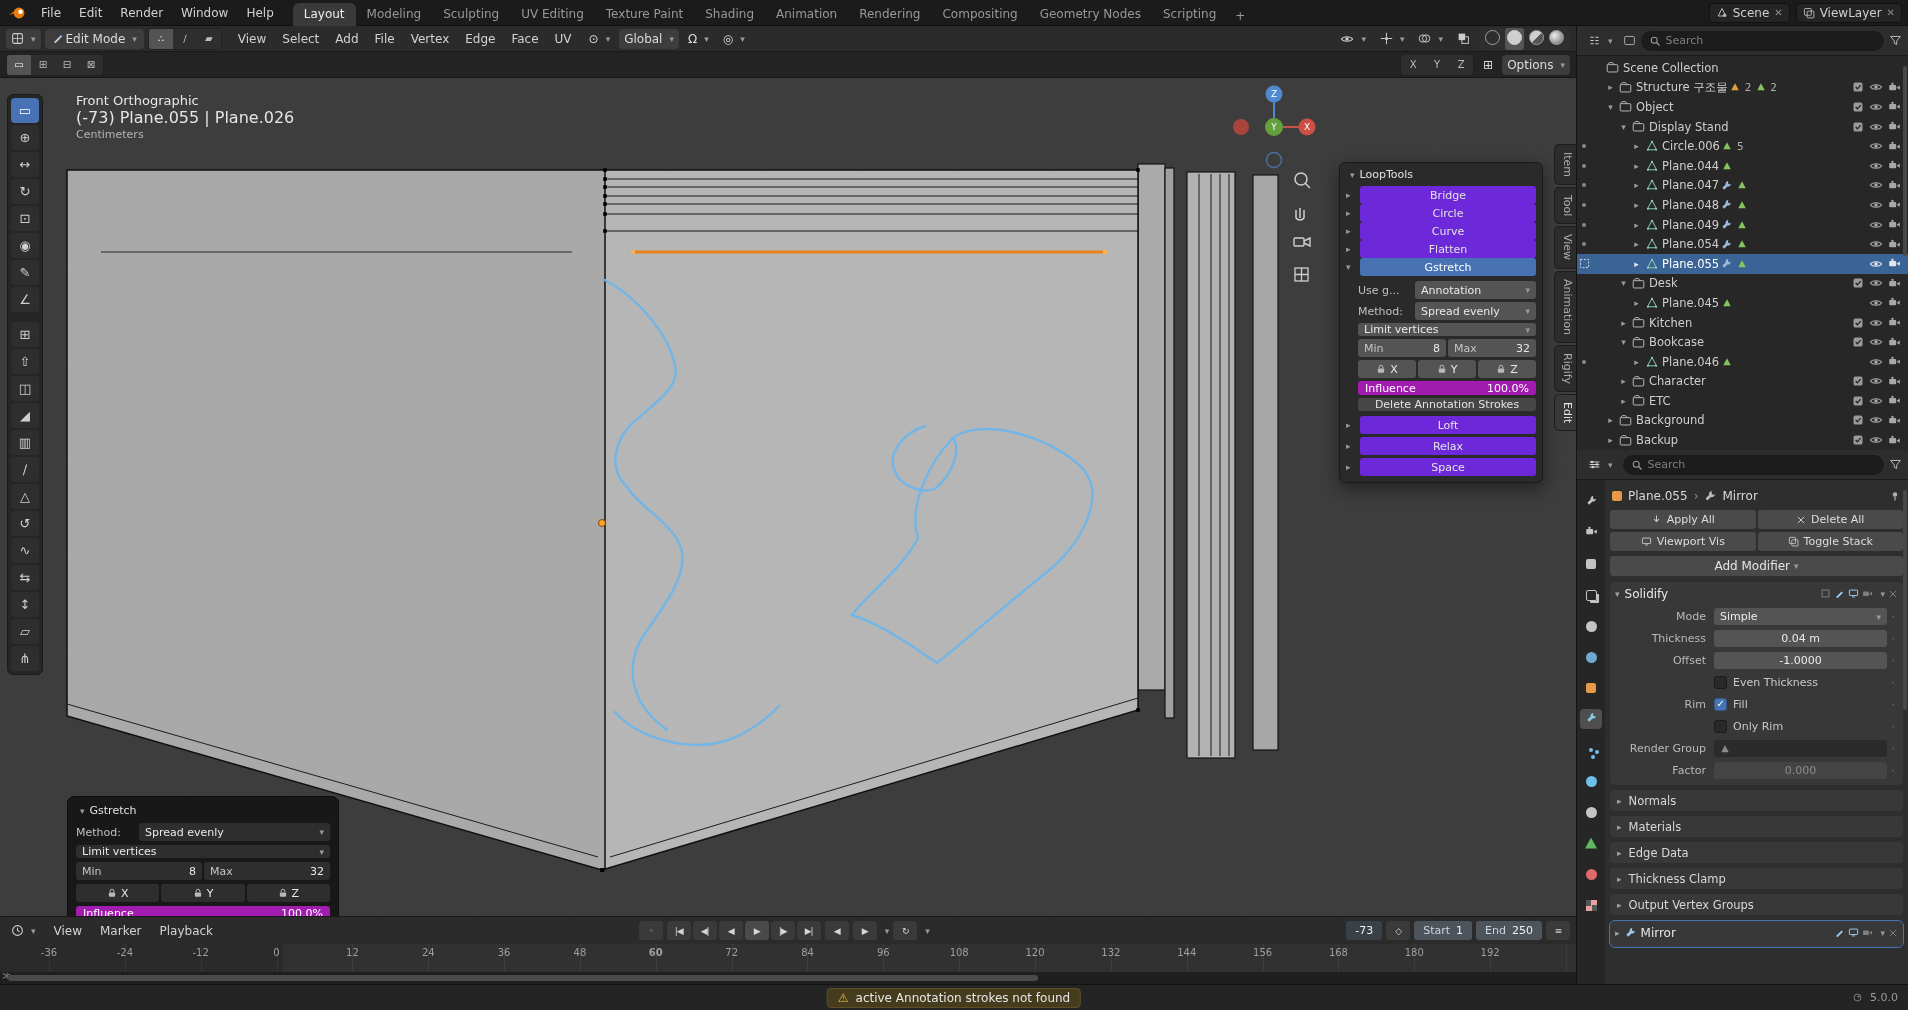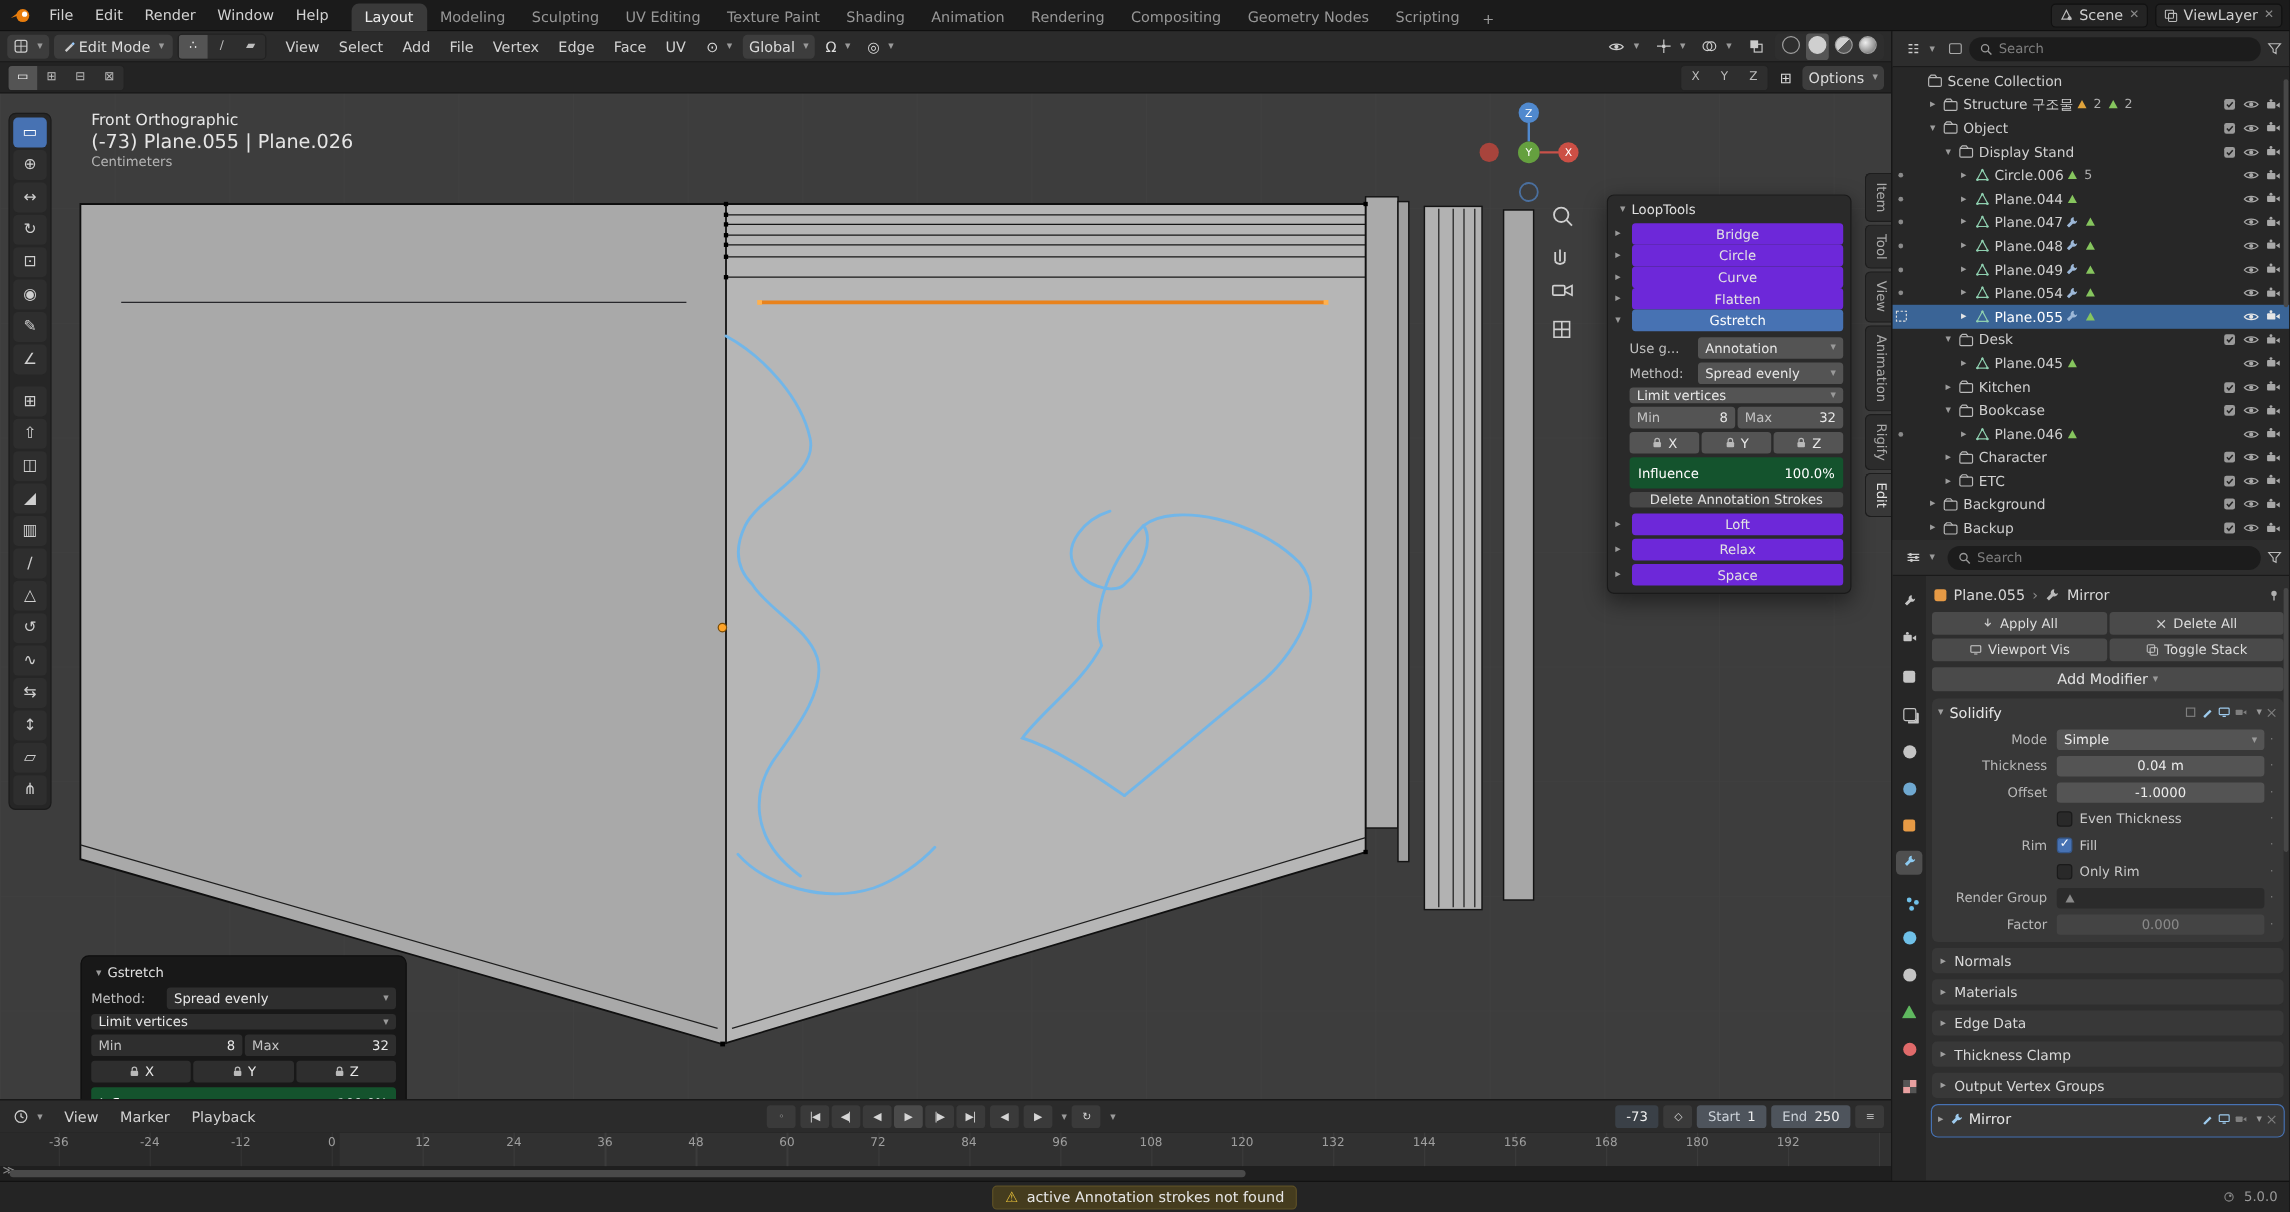--- a/index.html
+++ b/index.html
@@ -60,21 +60,21 @@
 .btn.dark{background:#474747;}
 .lt-detail{display:flex;flex-direction:column;gap:3px;padding:2px 0 2px 12px;}
 .lt-prop{display:flex;align-items:center;gap:5px;}
 .lt-lab{width:52px;color:#c0c0c0;}
 .dd{background:#545454;border-radius:3px;height:18px;display:flex;align-items:center;justify-content:space-between;padding:0 6px;color:#e8e8e8;flex:1;}
 .pair{display:flex;gap:2px;}
 .num{flex:1;background:#545454;border-radius:3px;height:18px;display:flex;align-items:center;justify-content:space-between;padding:0 6px;color:#e8e8e8;}
 .num .nl{color:#c4c4c4;}
 .axes{display:flex;gap:2px;}
 .axbtn{flex:1;background:#545454;border-radius:3px;height:18px;display:flex;align-items:center;justify-content:center;gap:4px;color:#e8e8e8;}
-.slider{background:#14532d;border-radius:3px;height:26px;display:flex;align-items:center;justify-content:space-between;padding:0 7px;color:#fff;}
+.slider{background:#a21caf;border-radius:3px;height:14px;display:flex;align-items:center;justify-content:space-between;padding:0 7px;color:#fff;}
 
 #side-tabs{position:absolute;right:0px;top:66px;width:22px;display:flex;flex-direction:column;gap:2px;}
 .stab{writing-mode:vertical-rl;background:#2c2c2c;border:1px solid #1d1d1d;border-right:none;border-radius:5px 0 0 5px;color:#ababab;padding:7px 2px;font-size:11px;text-align:center;}
 .stab.active{background:#383838;color:#e4e4e4;}
 
 #rp{position:absolute;left:67px;top:718px;width:272px;background:rgba(22,22,22,.93);border:1px solid #0e0e0e;border-radius:7px;padding:6px 8px 8px;display:flex;flex-direction:column;gap:4px;font-size:11px;}
 #rp .dd,#rp .num,#rp .axbtn{background:#2e2e2e;}
 #rp .lt-lab{width:58px;}
 
 #timeline{position:absolute;left:0;top:916px;width:1576px;height:28px;background:#2b2b2b;border-top:1px solid #161616;display:flex;align-items:center;padding:0 6px;gap:4px;}
@@ -675,21 +675,21 @@
     <div id="tl-range"></div>
     <div id="tl-ticks">
         <span class="tick" style="left: 49px;">-36</span>
         <span class="tick" style="left: 124.85px;">-24</span>
         <span class="tick" style="left: 200.7px;">-12</span>
         <span class="tick" style="left: 276.55px;">0</span>
         <span class="tick" style="left: 352.4px;">12</span>
         <span class="tick" style="left: 428.25px;">24</span>
         <span class="tick" style="left: 504.1px;">36</span>
         <span class="tick" style="left: 579.95px;">48</span>
-        <span class="tick" style="left: 655.8px;">60</span>
+        <span class="tick" style="left: 655.8px; font-weight: bold;">60</span>
         <span class="tick" style="left: 731.65px;">72</span>
         <span class="tick" style="left: 807.5px;">84</span>
         <span class="tick" style="left: 883.35px;">96</span>
         <span class="tick" style="left: 959.2px;">108</span>
         <span class="tick" style="left: 1035.05px;">120</span>
         <span class="tick" style="left: 1110.9px;">132</span>
         <span class="tick" style="left: 1186.75px;">144</span>
         <span class="tick" style="left: 1262.6px;">156</span>
         <span class="tick" style="left: 1338.45px;">168</span>
         <span class="tick" style="left: 1414.3px;">180</span>

